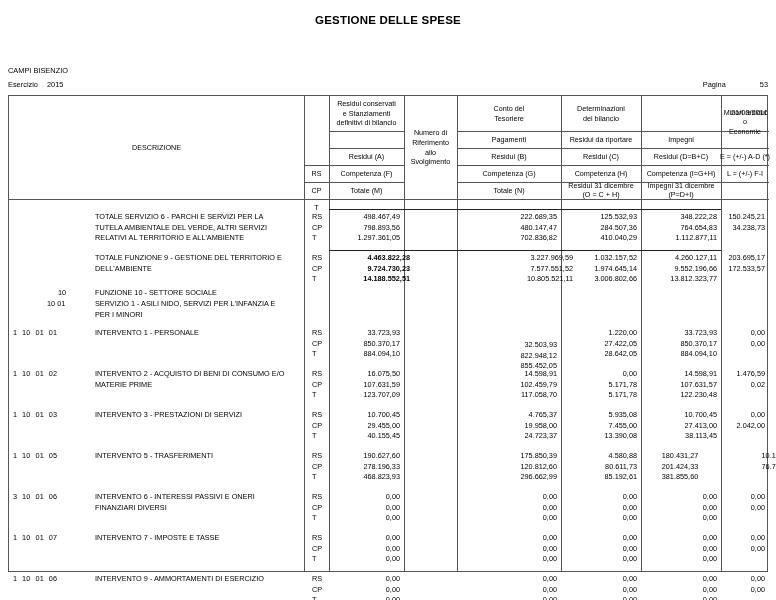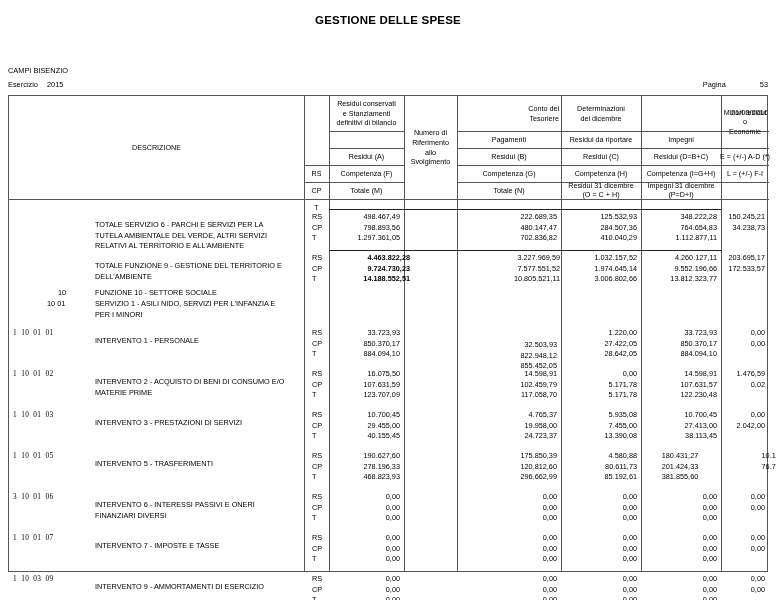--- a/index.html
+++ b/index.html
@@ -123,26 +123,25 @@
     width: 100%;
     font-size: 7.3px;
     line-height: 10.6px;
   }
   .row .code {
     position: absolute;
     left: 4px;
     top: 0;
     white-space: pre;
     letter-spacing: 0.3px;
-    font-family: Liberation Serif, serif;
   }
   .row .desc {
     position: absolute;
     left: 86px;
-    top: 8px;
+    top: 0;
     width: 208px;
   }
   .row .desc div { white-space: nowrap; }
   .row .rs-labels {
     position: absolute;
     top: 0;
     left: 303px;
     width: 18px;
     text-align: left;
   }
@@ -252,40 +251,40 @@
         <span>Totale (M)</span>
       </div>
 
       <div class="hcell" style="left:395px; top:0; width:53px; height:103px;">
         <span>Numero di</span>
         <span>Riferimento</span>
         <span>allo</span>
         <span>Svolgimento</span>
       </div>
 
-      <div class="hcell" style="left:448px; top:0; width:104px; height:35px;align-items:flex-end;">
+      <div class="hcell" style="left:448px; top:0; width:104px; height:35px;">
         <span>Conto del</span>
         <span>Tesoriere</span>
       </div>
       <div class="hcell" style="left:448px; top:35px; width:104px; height:17px;">
         <span>Pagamenti</span>
       </div>
       <div class="hcell" style="left:448px; top:52px; width:104px; height:17px;">
         <span>Residui (B)</span>
       </div>
       <div class="hcell" style="left:448px; top:69px; width:104px; height:17px;">
         <span>Competenza (G)</span>
       </div>
       <div class="hcell" style="left:448px; top:86px; width:104px; height:17px;">
         <span>Totale (N)</span>
       </div>
 
       <div class="hcell" style="left:552px; top:0; width:80px; height:35px;">
         <span>Determinazioni</span>
-        <span>dei dicembre</span>
+        <span>dei bilancio</span>
       </div>
       <div class="hcell" style="left:552px; top:35px; width:80px; height:17px;">
         <span>Residui da riportare</span>
       </div>
       <div class="hcell" style="left:552px; top:52px; width:80px; height:17px;">
         <span>Residui (C)</span>
       </div>
       <div class="hcell" style="left:552px; top:69px; width:80px; height:17px;">
         <span>Competenza (H)</span>
       </div>
@@ -371,21 +370,21 @@
         <div class="rs-labels">
           <div>RS</div>
           <div>CP</div>
           <div>T</div>
         </div>
         <div class="num" style="left:332px; width:69px;font-weight:bold;">
           <div>4.463.822,28</div>
             <div>9.724.730,23</div>
             <div>14.188.552,51</div>
         </div>
-        <div class="num" style="left:453px; width:98px;">
+        <div class="num" style="left:466px; width:98px;">
           <div>3.227.969,59</div>
             <div>7.577.551,52</div>
             <div>10.805.521,11</div>
         </div>
         <div class="num" style="left:554px; width:74px;">
           <div>1.032.157,52</div>
             <div>1.974.645,14</div>
             <div>3.006.802,66</div>
         </div>
         <div class="num" style="left:634px; width:74px;">
@@ -626,21 +625,21 @@
             <div>0,00</div>
             <div>0,00</div>
         </div>
         <div class="num" style="left:714px; width:42px;">
           <div>0,00</div>
             <div>0,00</div>
         </div>
       </div>
 
       <div class="row" style="top:374px;">
-        <div class="code">1  10  03  09</div>
+        <div class="code">1  10  01  06</div>
         <div class="desc">
           <div>INTERVENTO 9 - AMMORTAMENTI DI ESERCIZIO</div>
         </div>
         <div class="rs-labels">
           <div>RS</div>
           <div>CP</div>
           <div>T</div>
         </div>
         <div class="num" style="left:322px; width:69px;">
           <div>0,00</div>

